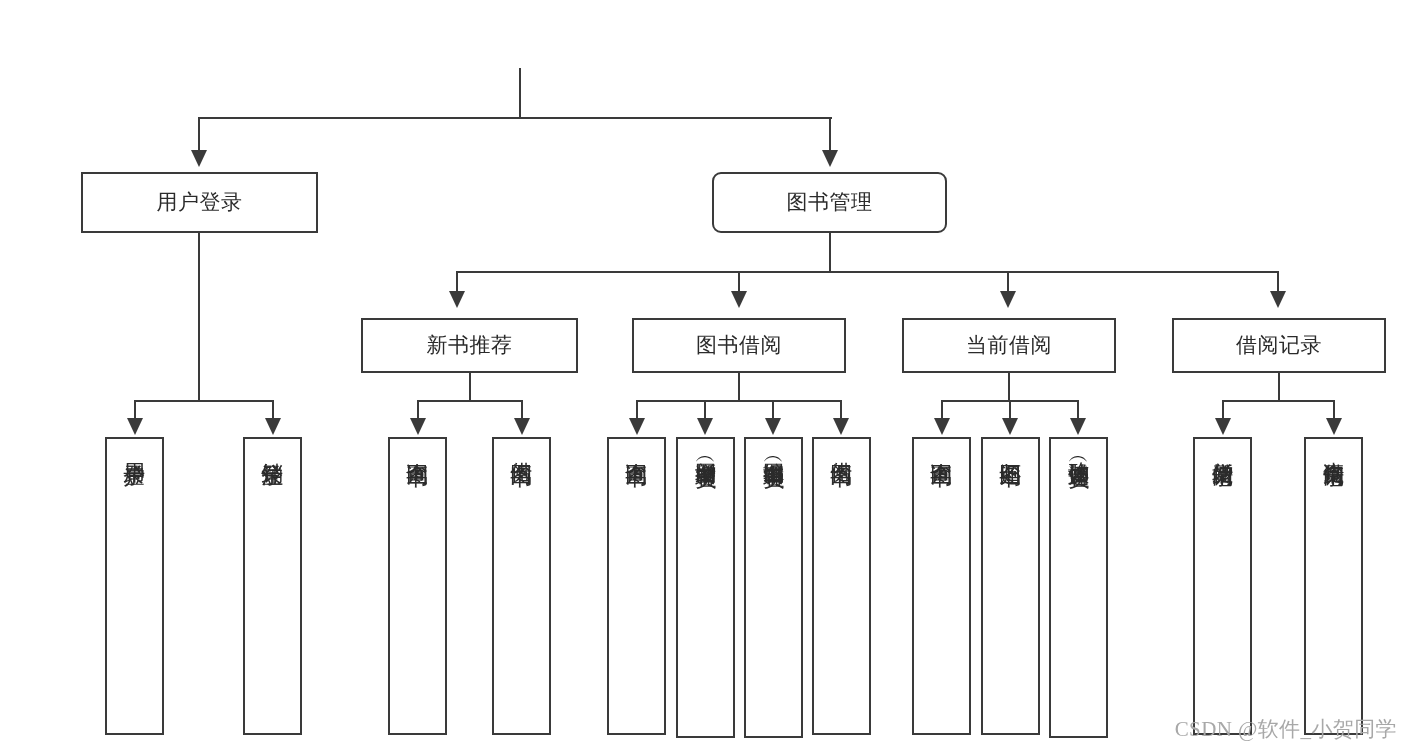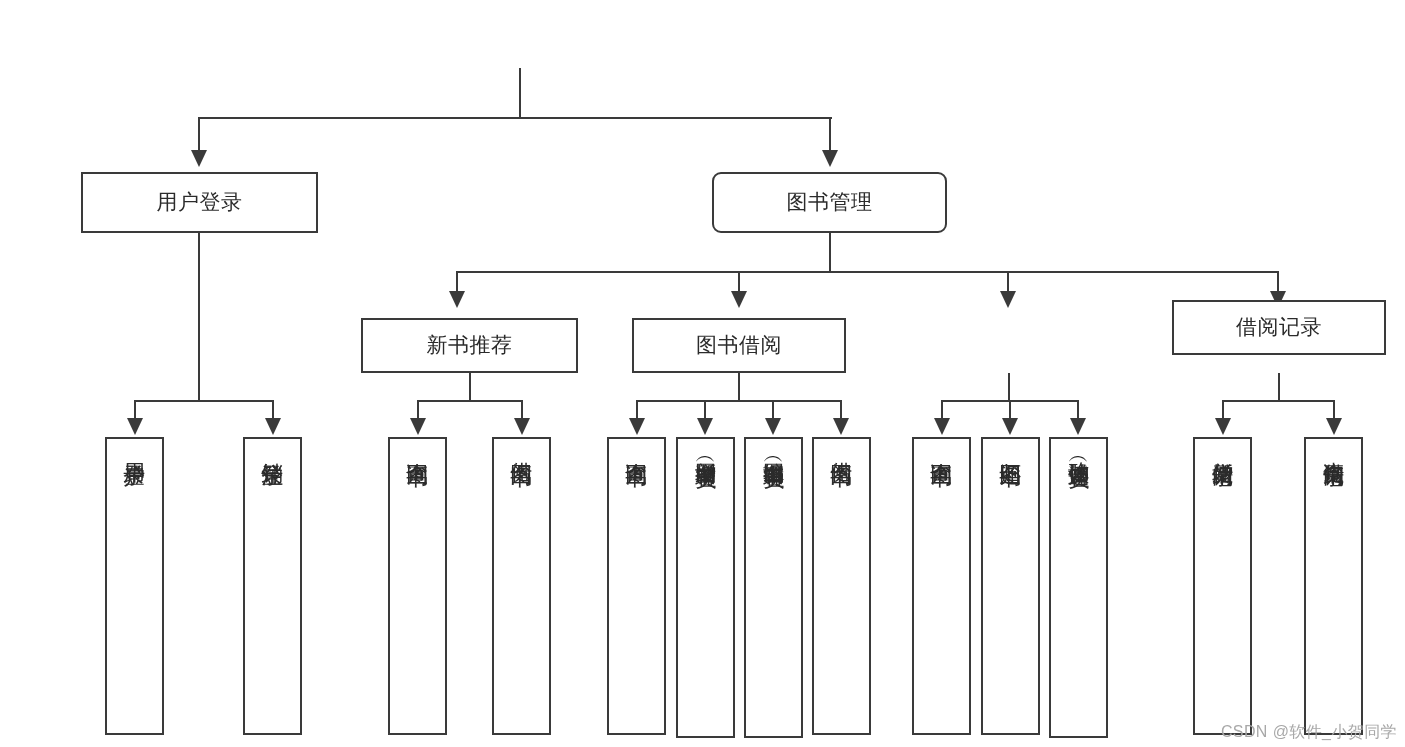--- a/index.html
+++ b/index.html
@@ -74,25 +74,26 @@
     border-left: 8px solid transparent;
     border-right: 8px solid transparent;
     border-top: 17px solid #3a3a3a;
   }
 
   
   #watermark {
     position: absolute;
     right: 8px;
     bottom: 4px;
-    font-size: 16px;
+    font-size: 21px;
     color: #a8a8a8;
     letter-spacing: 0.4px;
     white-space: nowrap;
     pointer-events: none;
+    font-family: Liberation Serif, serif;
   }
 </style>
 </head>
 <body>
 
 <div id="canvas">
 
 
   <div class="edge v" style="left:519px; top:68px; width:2px; height:50px;"></div>
 
@@ -139,21 +140,24 @@
 
   <div class="edge v" style="left:1277px; top:271px; width:2px; height:23px;"></div>
   <div class="arrow" style="left:1270px; top:291px;"></div>
 
   <div class="node" style="left:361px; top:318px; width:217px; height:55px;">
     <span class="label">新书推荐</span>
   </div>
   <div class="node" style="left:632px; top:318px; width:214px; height:55px;">
     <span class="label">图书借阅</span>
   </div>
-  <div class="node" style="left:1172px; top:300px; width:214px; height:55px;">
+  <div class="node" style="left:902px; top:318px; width:214px; height:55px;">
+    <span class="label">当前借阅</span>
+  </div>
+  <div class="node" style="left:1172px; top:318px; width:214px; height:55px;">
     <span class="label">借阅记录</span>
   </div>
 
   <div class="edge v" style="left:469px; top:373px; width:2px; height:28px;"></div>
   <div class="edge h" style="left:417px; top:400px; width:106px; height:2px;"></div>
   <div class="edge v" style="left:417px; top:400px; width:2px; height:21px;"></div>
   <div class="arrow" style="left:410px; top:418px;"></div>
   <div class="edge v" style="left:521px; top:400px; width:2px; height:21px;"></div>
   <div class="arrow" style="left:514px; top:418px;"></div>
 

